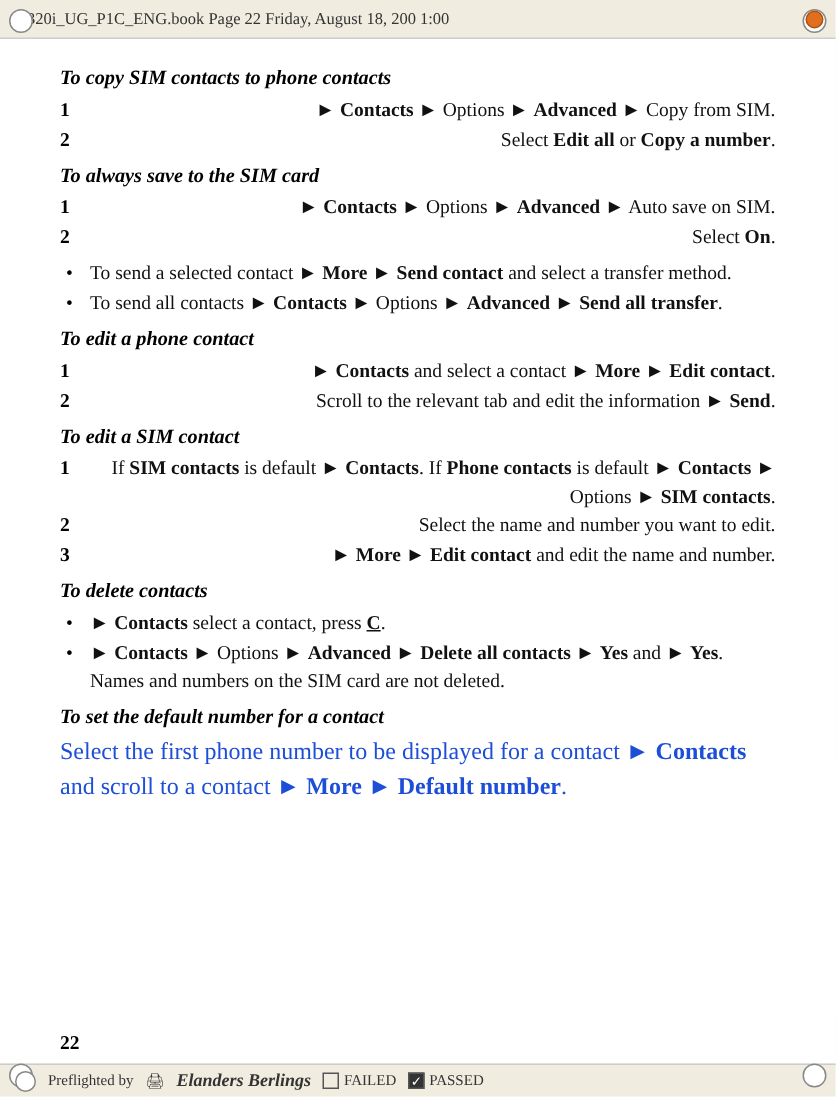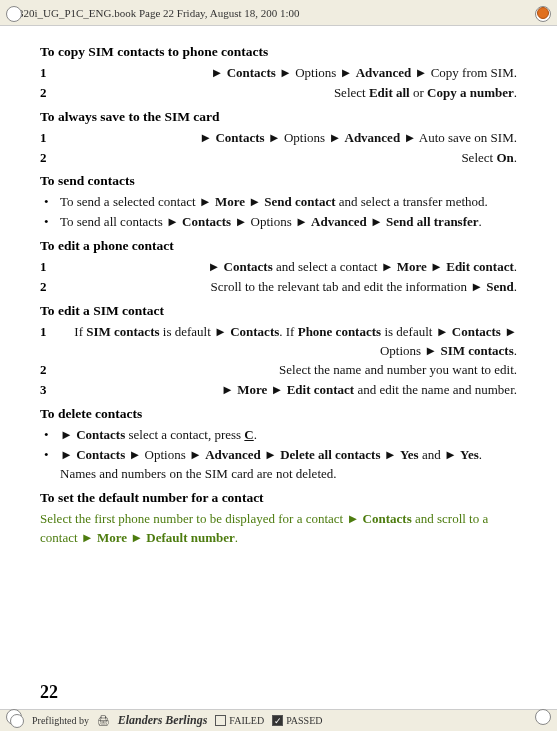--- a/index.html
+++ b/index.html
@@ -38,20 +38,21 @@
 
     
     .content {
       flex: 1;
       padding: 18px 40px 10px 40px;
       overflow: hidden;
     }
 
     .section-title {
       font-weight: bold;
+      font-style: italic;
       font-size: 13.5px;
       color: #000;
       margin-bottom: 4px;
     }
 
     .step-line {
       display: flex;
       align-items: flex-start;
       margin-bottom: 1px;
       font-size: 13px;
@@ -90,21 +91,21 @@
     }
 
     .section-gap-sm {
       margin-bottom: 6px;
     }
 
     
     .page-num-area {
       padding: 4px 40px 6px 40px;
       font-weight: bold;
-      font-size: 18px;
+      font-size: 13px;
       color: #000;
     }
 
     
     .bottom-bar {
       background: #f0ede0;
       border-top: 1px solid #ccc;
       padding: 3px 10px;
       display: flex;
       align-items: center;
@@ -171,23 +172,23 @@
       width: 12px;
       height: 12px;
       border-radius: 50%;
       background: #e07020;
       border: 1.5px solid #b05010;
       top: 7px;
       right: 8px;
     }
 
     .desc-text {
-      font-size: 13px;
+      font-size: 16px;
       line-height: 1.45;
-      color: #4d7c0f;
+      color: #1d4ed8;
       margin-bottom: 13px;
     }
   </style>
 </head>
 <body>
 
 <div class="page-wrapper">
 
   <div class="corner-markers">
     <div class="corner-mark tl"></div>
@@ -225,21 +226,20 @@
           ► <strong>Contacts</strong> ► Options ► <strong>Advanced</strong> ► Auto save on SIM.
         </span>
       </div>
       <div class="step-line">
         <span class="step-num">2</span>
         <span class="step-content">Select <strong>On</strong>.</span>
       </div>
     </div>
 
     <div class="section-gap-sm">
-      <div class="section-title">To send contacts</div>
       <div class="bullet-line">
         <span class="bullet">•</span>
         <span class="bullet-content">
           To send a selected contact ► <strong>More</strong> ► <strong>Send contact</strong> and select a transfer method.
         </span>
       </div>
       <div class="bullet-line">
         <span class="bullet">•</span>
         <span class="bullet-content">
           To send all contacts ► <strong>Contacts</strong> ► Options ► <strong>Advanced</strong> ► <strong>Send all transfer</strong>.

